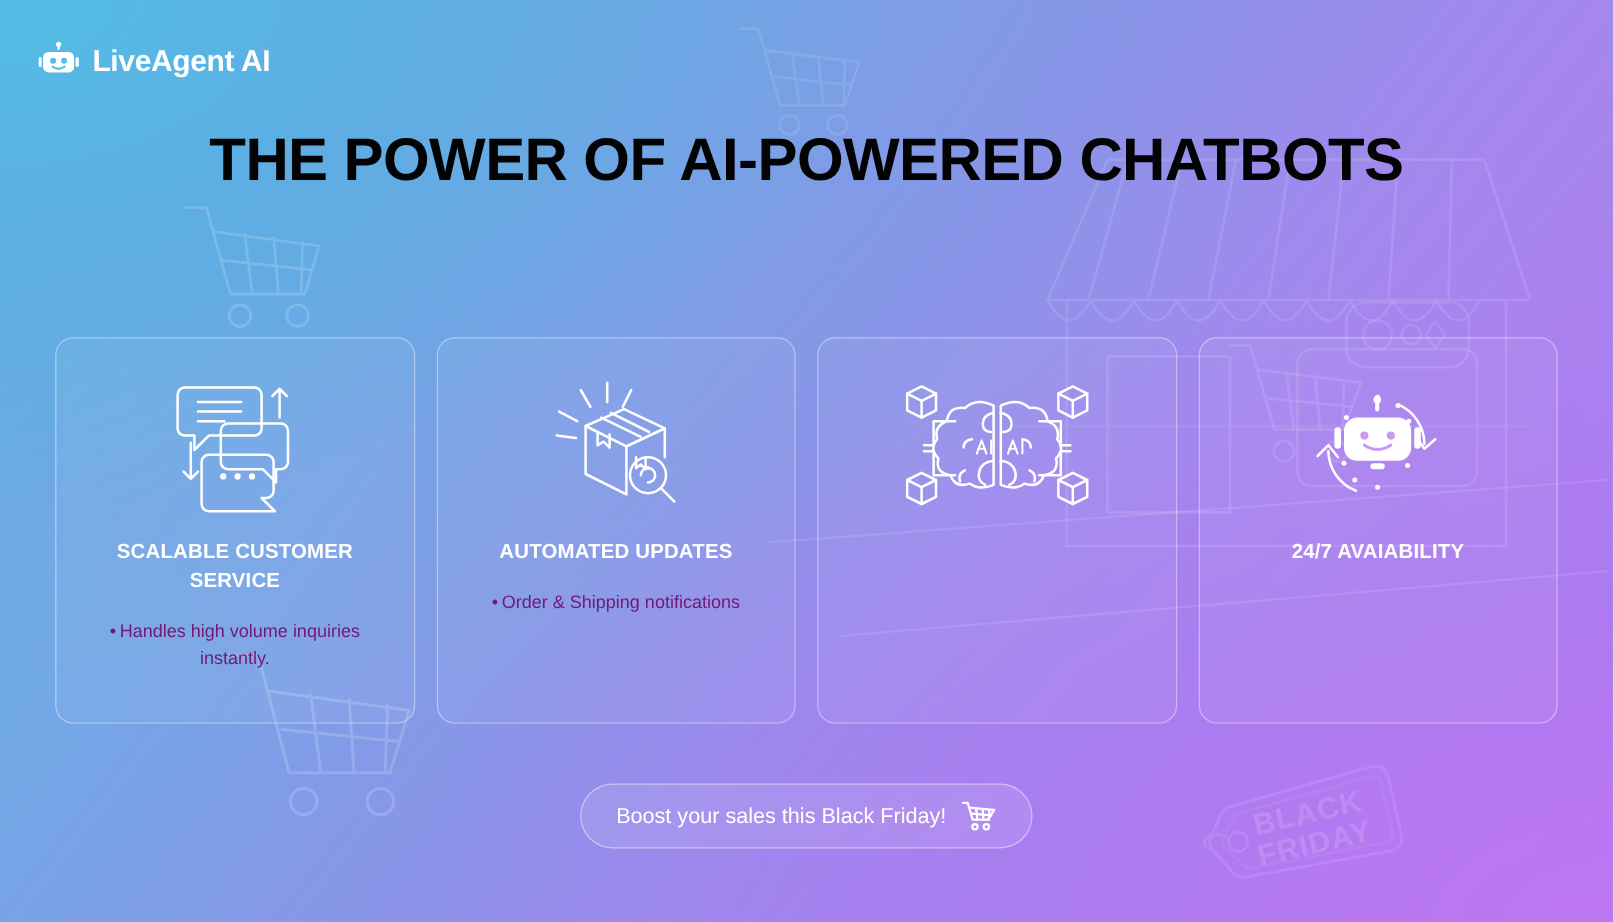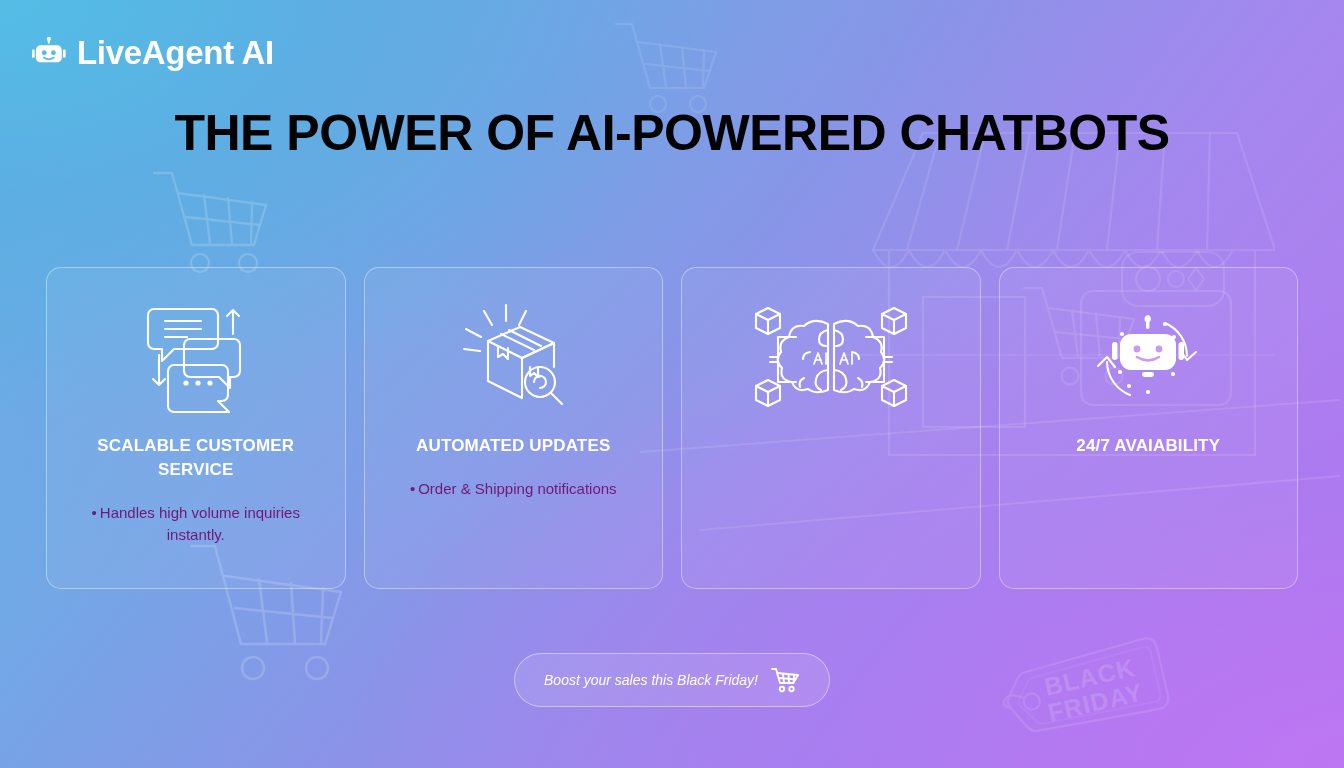--- a/index.html
+++ b/index.html
@@ -40,21 +40,21 @@
   
   #logo-bar {
     position: absolute;
     left: 32px; top: 34px;
     display: flex; align-items: center; gap: 11px;
     z-index: 5;
   }
   #logo-icon { width: 34px; height: 34px; display:block; }
   #logo-text {
     color: #ffffff;
-    font-size: 33px;
+    font-size: 25px;
     font-weight: bold;
     letter-spacing: -0.3px;
     white-space: nowrap;
   }
 
   
   #headline {
     position: absolute;
     left: 0; right: 0; top: 104px;
     text-align: center;
@@ -63,21 +63,21 @@
     font-size: 50px;
     font-weight: bold;
     line-height: 1.17;
     letter-spacing: -0.5px;
     padding: 0 116px;
   }
 
   
   #cards {
     position: absolute;
-    left: 46px; top: 267px;
+    left: 46px; top: 281px;
     width: 1252px; height: 322px;
     display: flex;
     gap: 18px;
     z-index: 5;
   }
   .card {
     flex: 1 1 0;
     border: 1px solid rgba(255,255,255,0.40);
     border-radius: 15px;
     background: rgba(255,255,255,0.055);
@@ -130,23 +130,22 @@
     gap: 12px;
     padding: 0 29px;
     border: 1px solid rgba(255,255,255,0.45);
     border-radius: 27px;
     background: rgba(255,255,255,0.10);
     z-index: 6;
     cursor: pointer;
   }
   #cta-label {
     color:#ffffff;
-    font-size: 14px;
+    font-size: 18px;
     white-space: nowrap;
-    font-style: italic;
   }
   #cta-cart { display:block; }
 </style>
 </head>
 <body>
 
 <div id="bg-gradient"></div>
 
 <div id="watermarks">
 

